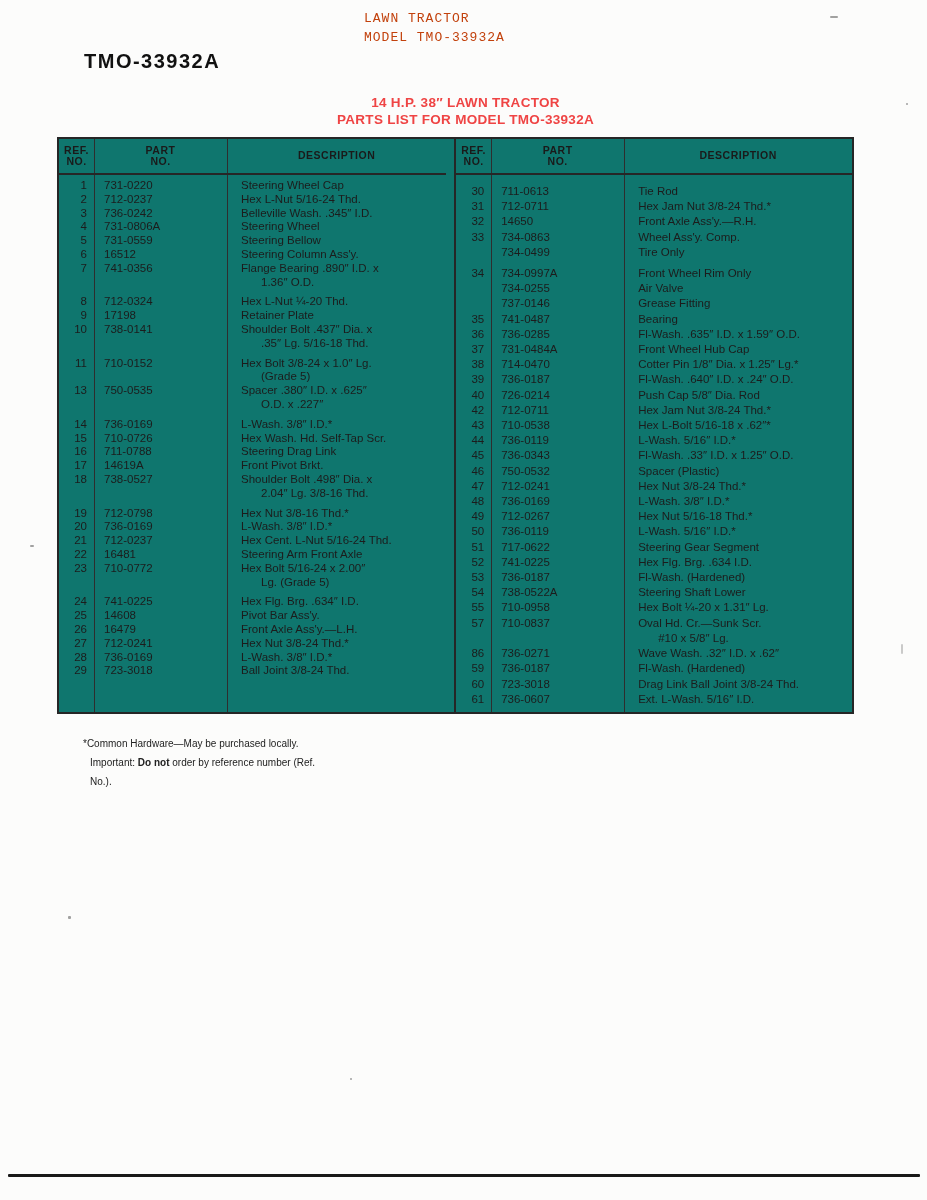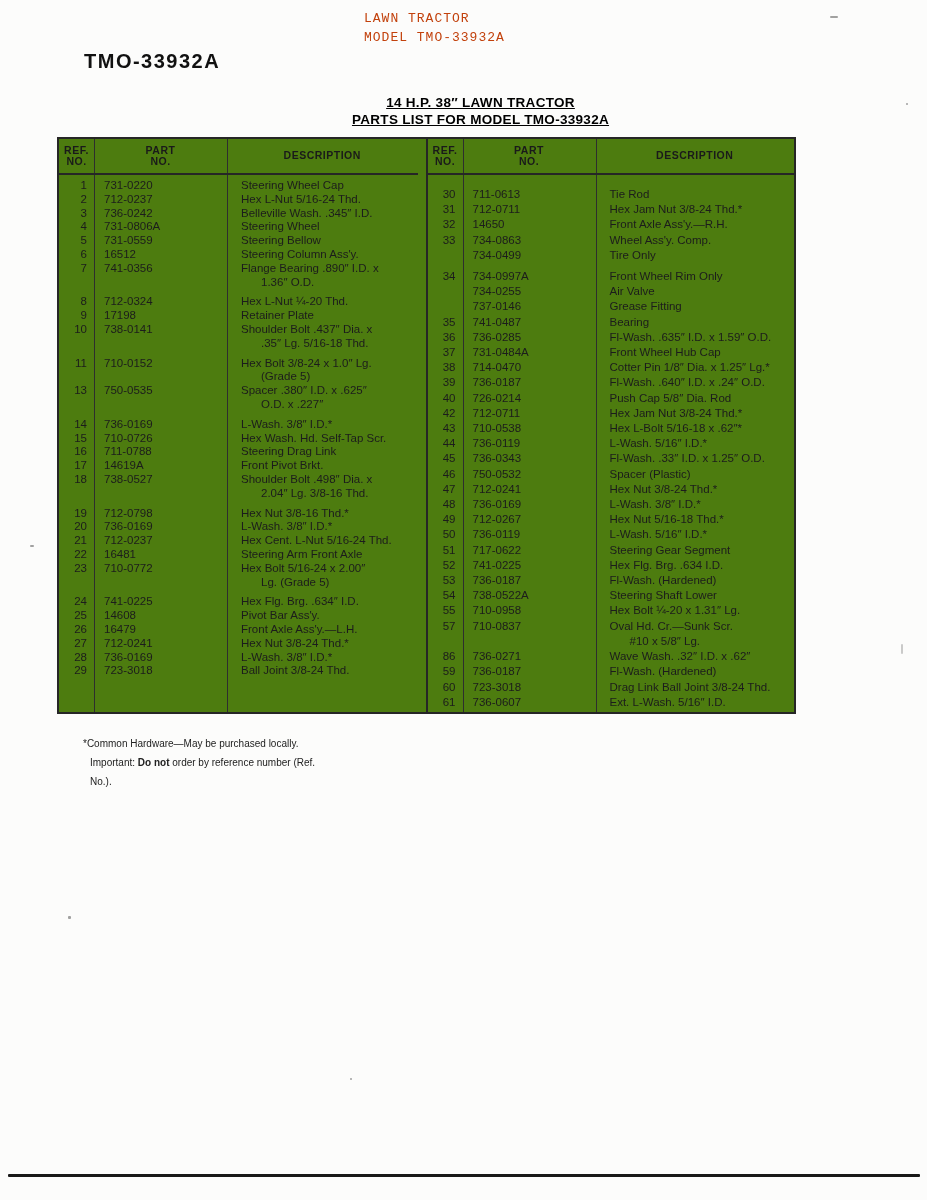--- a/index.html
+++ b/index.html
@@ -14,27 +14,27 @@
     font-family:"Liberation Mono","DejaVu Sans Mono",monospace;
     font-size:13px;line-height:18.5px;letter-spacing:1px;color:#c2410c;
   }
   
   .big-title{
     position:absolute;left:84px;top:50px;margin:0;
     font-size:20px;font-weight:bold;letter-spacing:1.5px;color:#111;
   }
   
   .subtitle{
-    position:absolute;left:69px;top:94px;width:823px;text-align:center;
-    font-size:13.5px;font-weight:bold;line-height:17px;letter-spacing:.3px;color:#000000;text-decoration:underline;
+    position:absolute;left:54px;top:94px;width:823px;text-align:center;
+    font-size:13.5px;font-weight:bold;line-height:17px;letter-spacing:.3px;color:#ef4444;
   }
   
   .parts-table{
-    position:absolute;left:57px;top:137px;width:739px;height:577px;
-    border:2px solid #262626;box-sizing:border-box;display:flex;background:#4d7c0f;gap:8px;
+    position:absolute;left:57px;top:137px;width:797px;height:577px;
+    border:2px solid #262626;box-sizing:border-box;display:flex;background:#0f766e;gap:8px;
   }
   .half{position:relative;height:100%;box-sizing:border-box;}
   .half-left{width:403px;}
   .half-right{width:414px;border-left:2px solid #262626;}
   .vline{position:absolute;top:0;bottom:0;width:1px;background:#2e2e2e;}
   .vl-1{left:35px;} .vl-2{left:168px;}
   .header-rule{position:absolute;left:0;right:0;top:34px;height:2px;background:#262626;}
   
   .thead{
     position:absolute;left:0;top:0;width:100%;height:34px;
@@ -42,21 +42,21 @@
     font-size:10.5px;font-weight:bold;letter-spacing:.5px;color:#1a1a1a;
   }
   .th{display:flex;flex-direction:column;align-items:center;justify-content:center;line-height:11.5px;}
   
   .rows{
     position:absolute;left:0;right:0;top:36px;
     display:grid;grid-template-columns:35px 133px 1fr;
     font-size:11.5px;color:#1c1c1c;
   }
   .half-left  .rows{padding-top:4px;line-height:13.8px;}
-  .half-right .rows{padding-top:0;line-height:15.2px;margin-top:12px;}
+  .half-right .rows{padding-top:9px;line-height:15.2px;}
   .cell{white-space:nowrap;}
   .cell.ref{text-align:right;padding-right:7px;}
   .cell.part{padding-left:10px;}
   .cell.desc{padding-left:14px;padding-right:4px;}
   .cell.gap-before{padding-top:6px;}
   .dline.indent{padding-left:20px;}
   
   .footnote{
     position:absolute;left:83px;top:734px;width:400px;
     font-size:10px;line-height:19px;color:#222;

